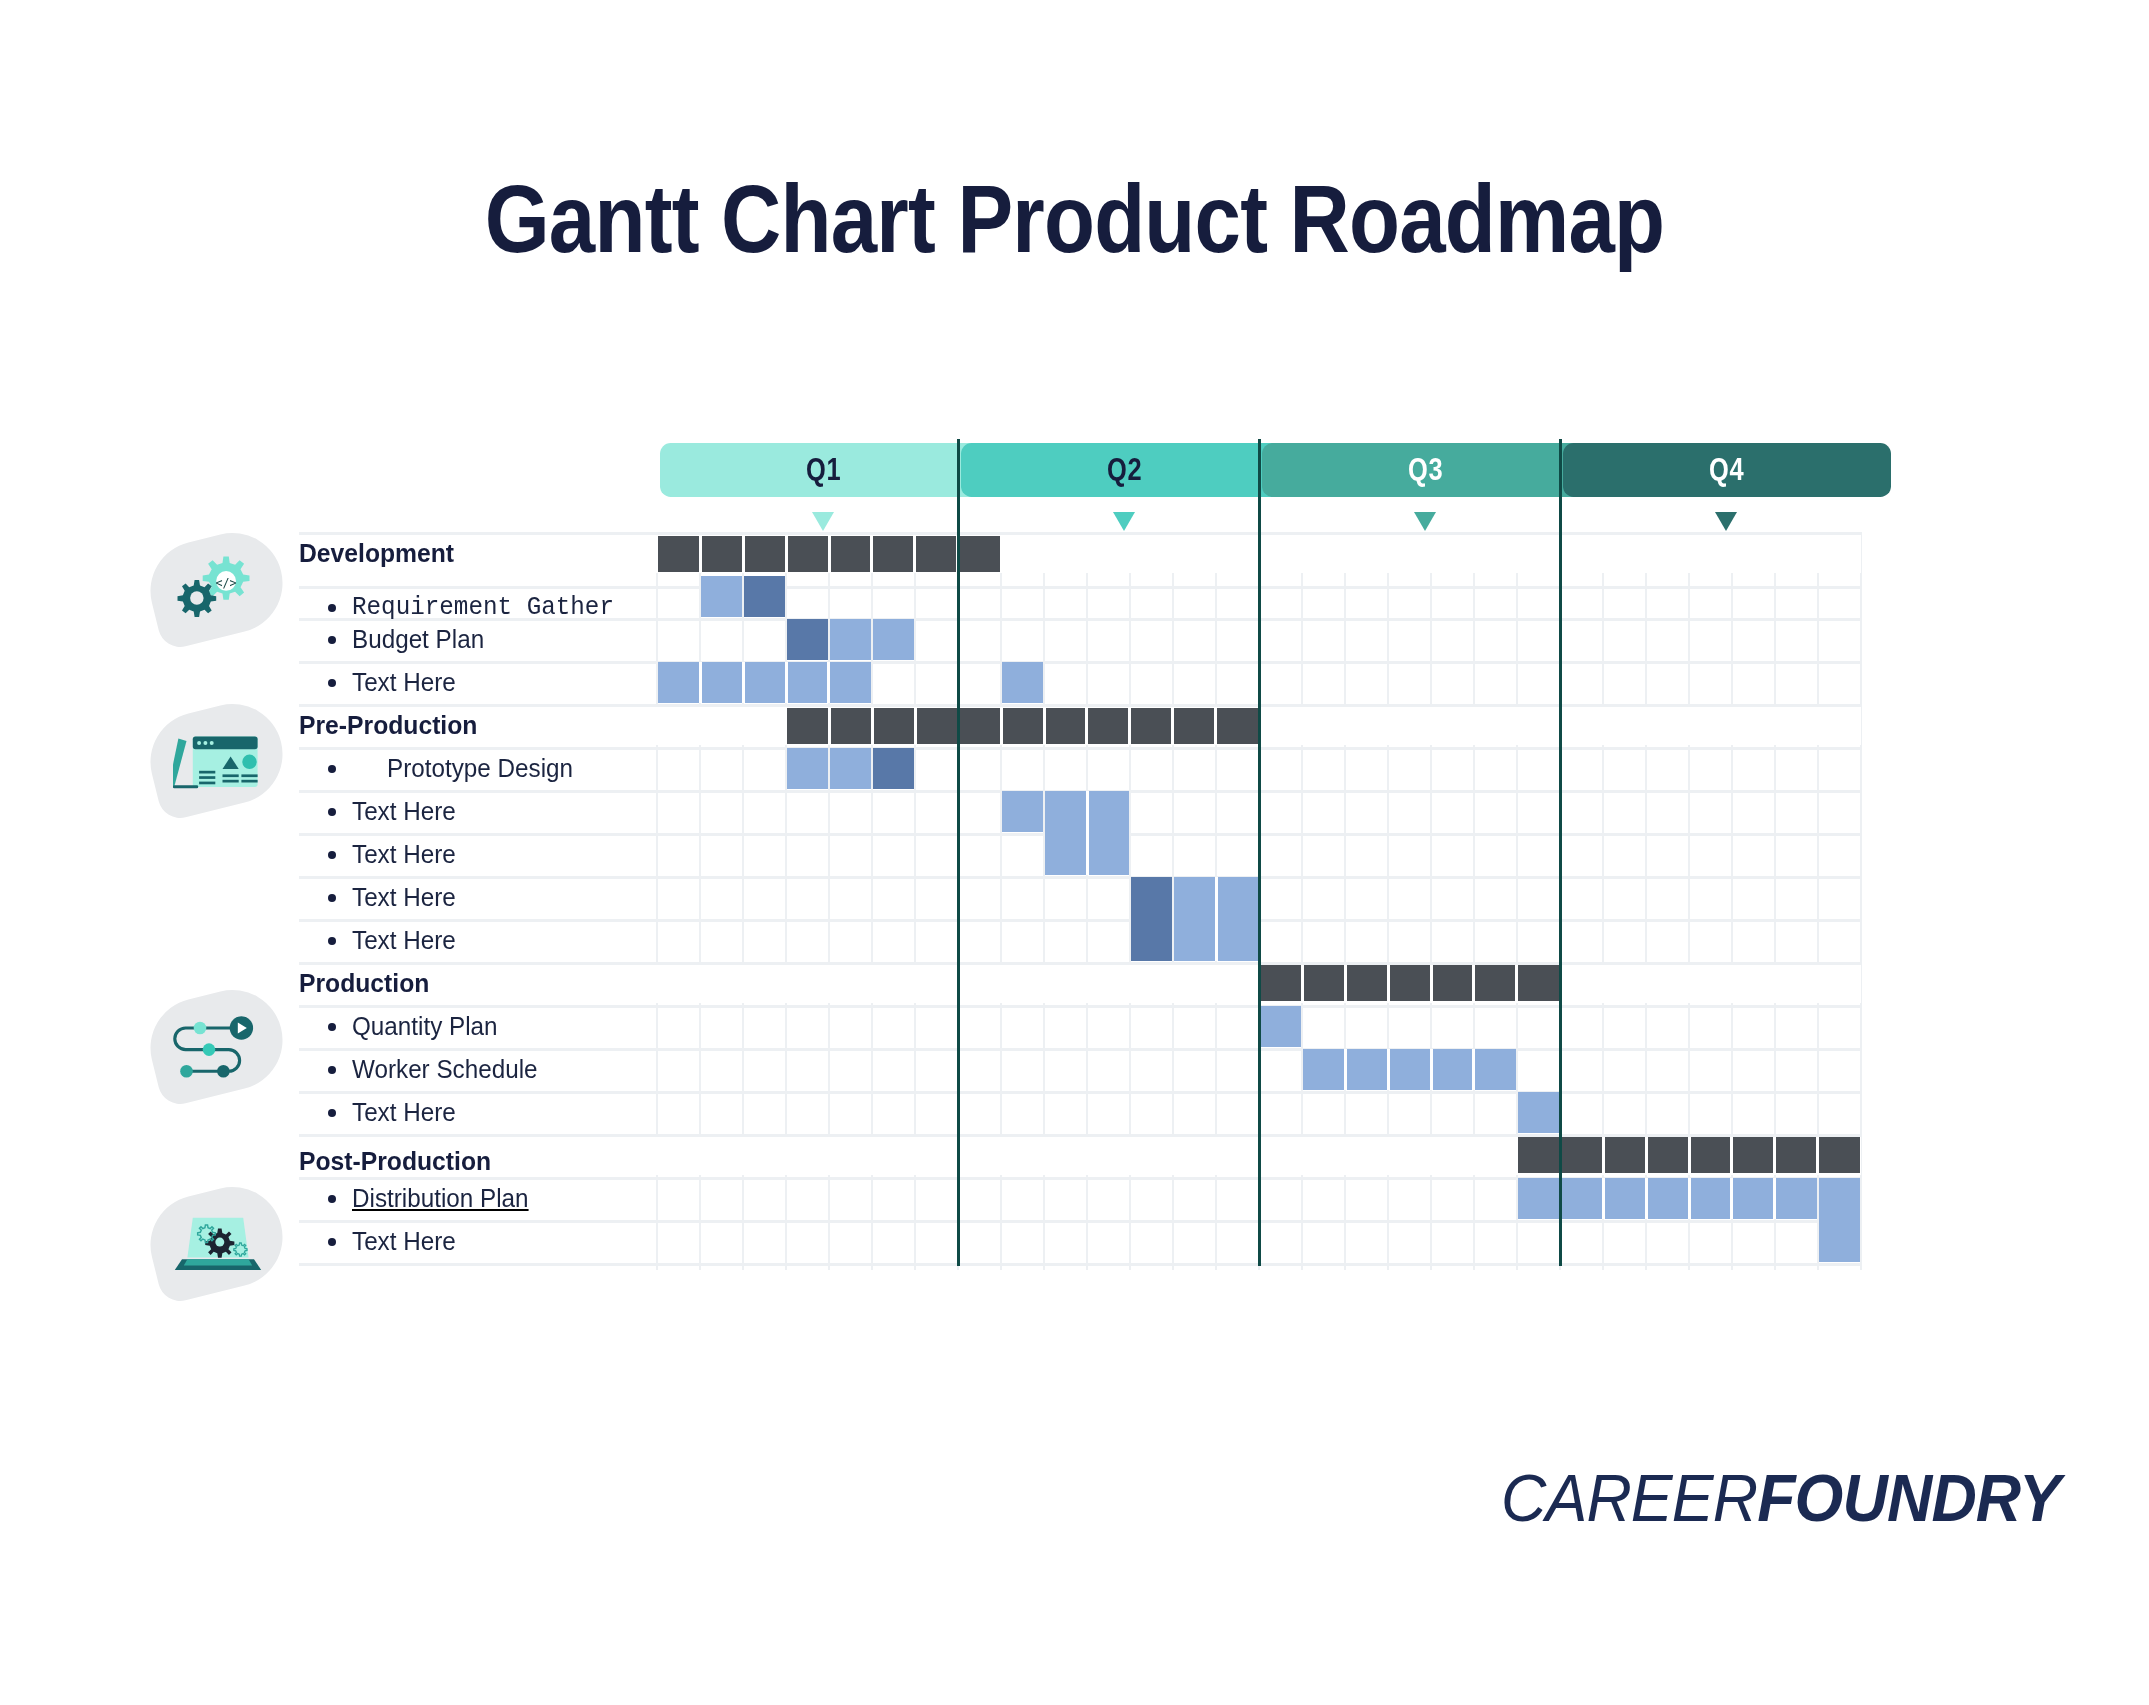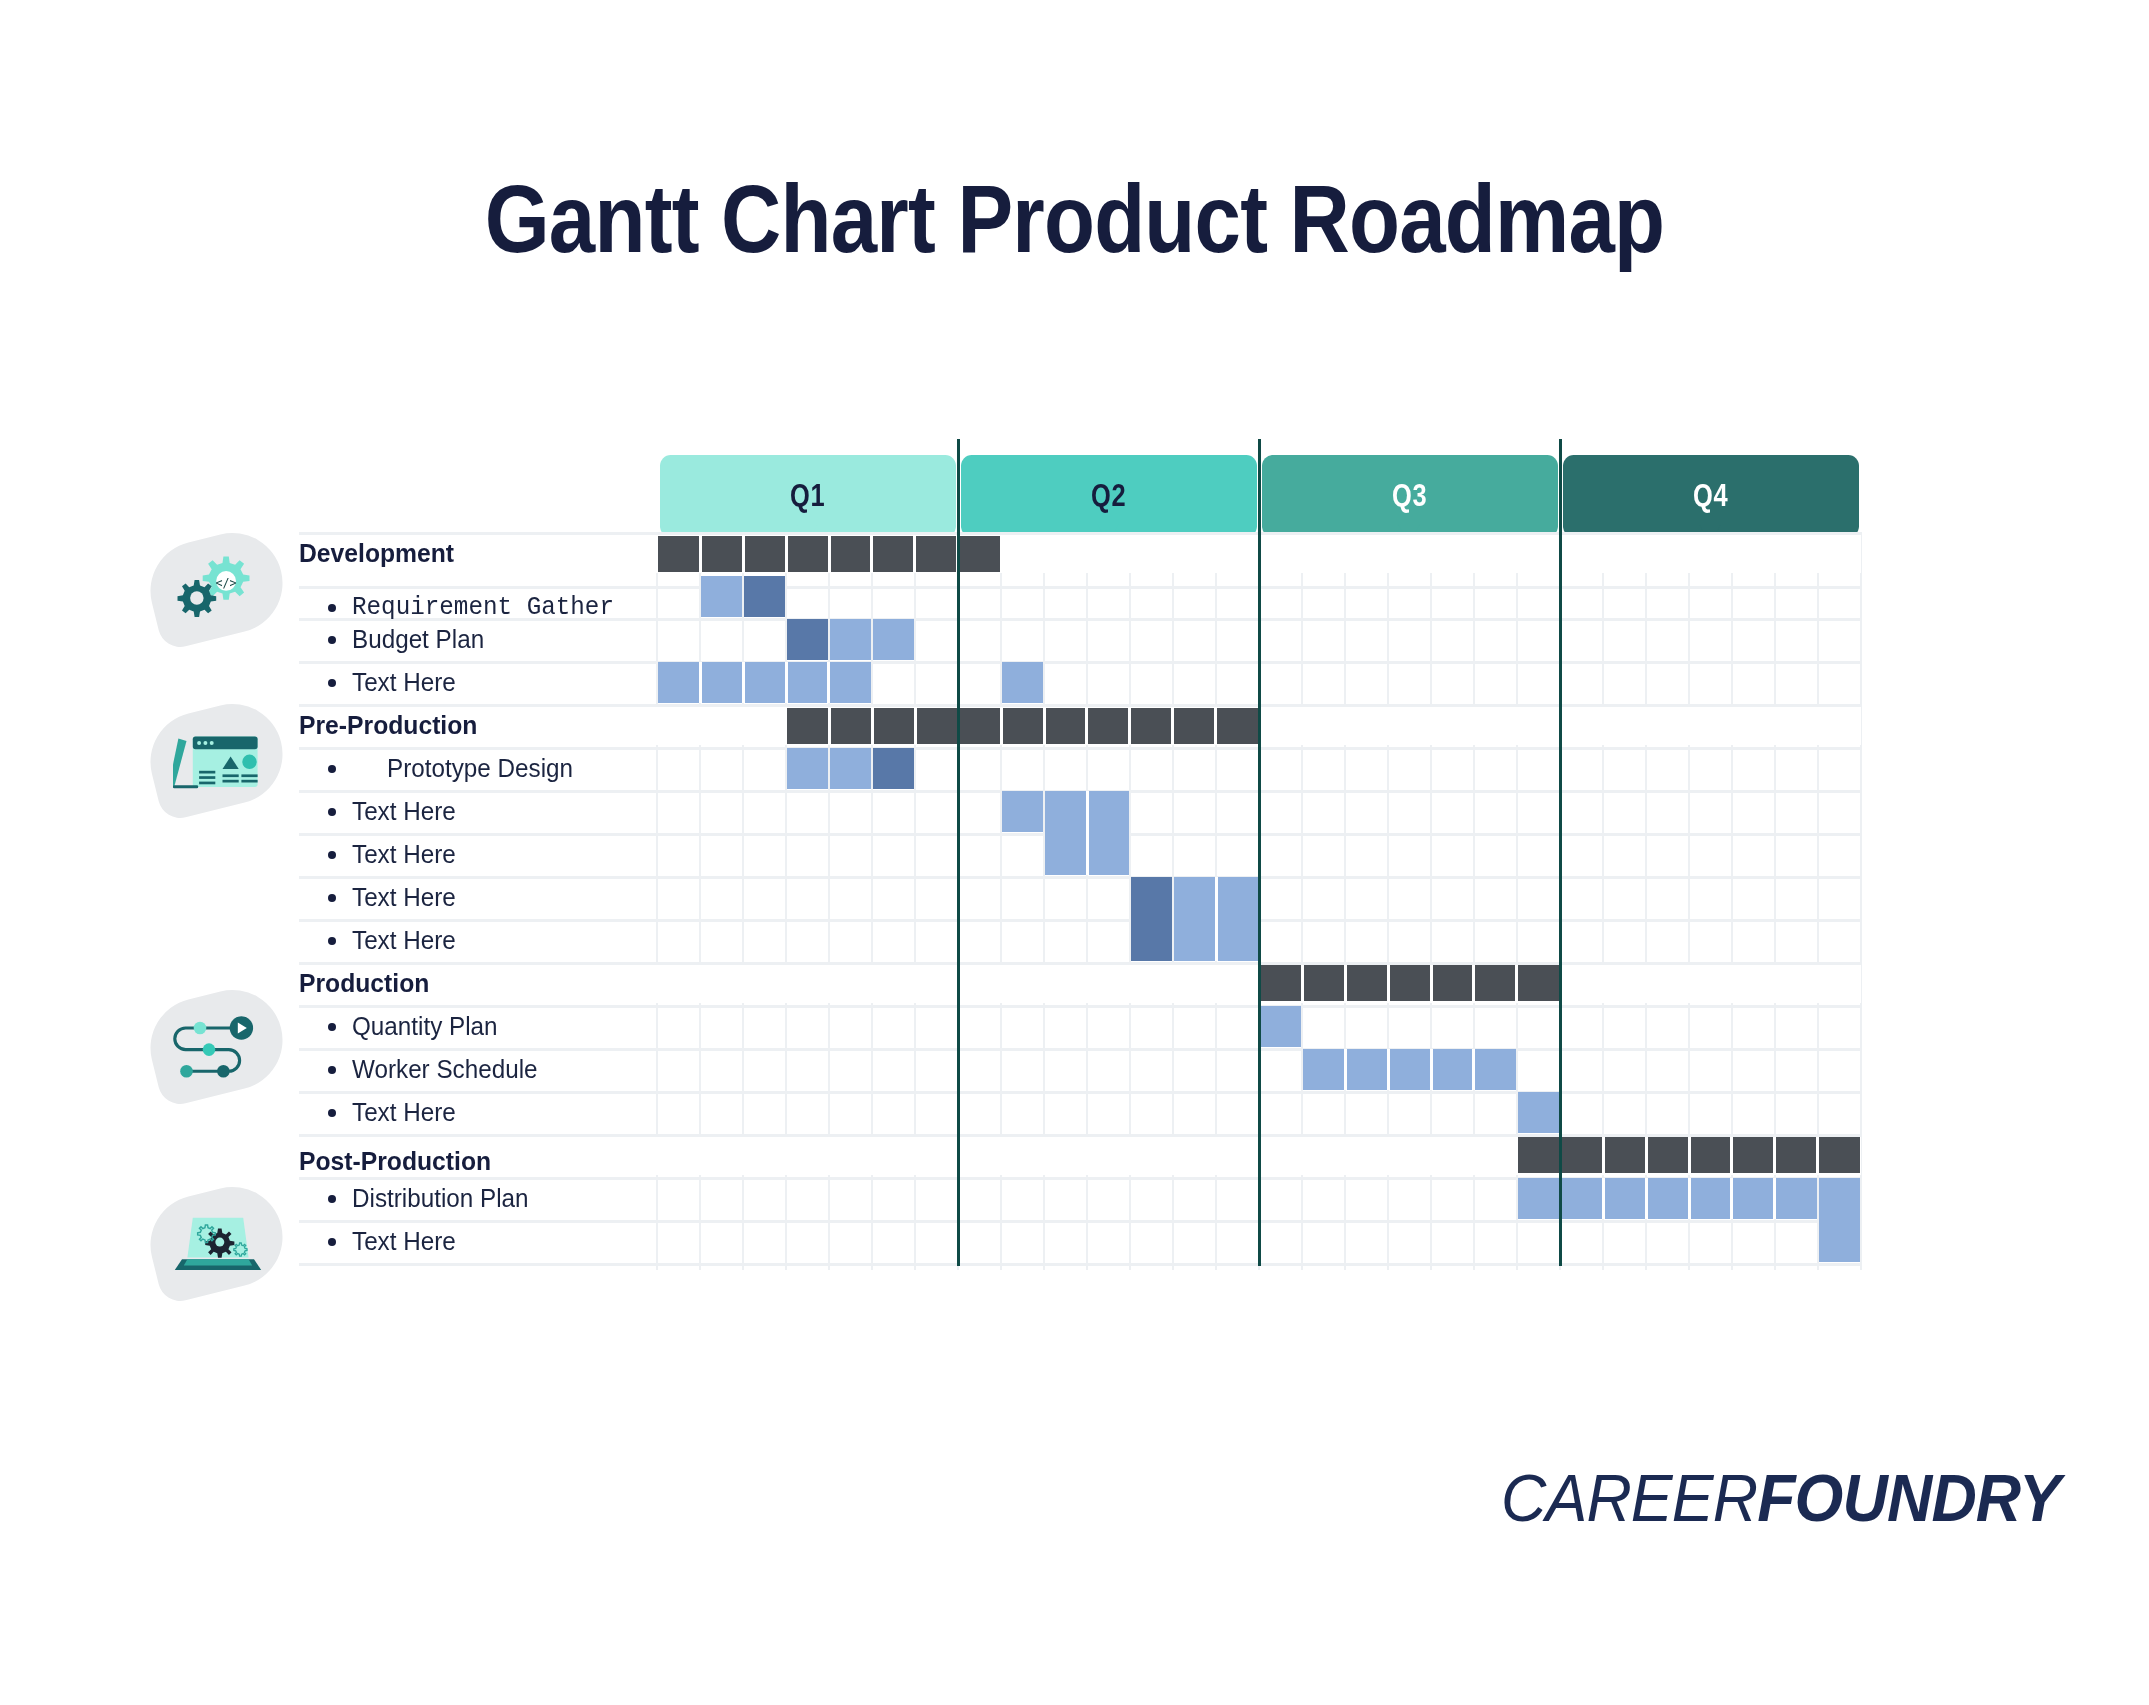--- a/index.html
+++ b/index.html
@@ -14,21 +14,21 @@
     font-family:"Liberation Sans", sans-serif;
     font-weight:bold;font-size:97px;letter-spacing:-0.9px;
     color:#161d3d;
     transform:scaleX(0.86);
   }
   
   #chart{
     position:absolute;left:299px;top:439px;width:1562px;height:905px;
   }
   
-  .qbar{position:absolute;top:16px;height:82px;}
+  .qbar{position:absolute;top:4px;height:54px;padding-left:32px;}
   .qbubble{
     position:absolute;inset:0;border-radius:10.7px;
     display:flex;align-items:center;justify-content:center;
     font-weight:bold;font-size:31px;letter-spacing:0.9px;
     transform-origin:center;
   }
   .qbubble span{transform:scaleX(0.82);display:inline-block;}
   .qtail{
     position:absolute;top:69px;left:50%;margin-left:-11.6px;
     width:0;height:0;border-left:11.6px solid transparent;
@@ -317,21 +317,21 @@
         <div class="seg-sep" style="left: 41px;"></div>
         <div class="seg-sep" style="left: 84px;"></div>
         <div class="seg-sep" style="left: 127px;"></div>
         <div class="seg-sep" style="left: 170px;"></div>
         <div class="seg-sep" style="left: 212px;"></div>
         <div class="seg-sep" style="left: 255px;"></div>
         <div class="seg-sep" style="left: 298px;"></div>
       </div>
       <div class="row task-row" style="top: 645px; height: 43px;">
         <div class="gridline-h" style="top: 0px; z-index: 3;"></div>
-        <div class="labelcell" style="padding-left: 29px;">
+        <div class="labelcell" style="padding-left: 29px; text-decoration: underline;">
           <span class="bullet"></span>
           <div class="task-title">Distribution Plan</div>
         </div>
       </div>
       <div class="bar lt" style="left: 1219px; width: 299px; top: 646px; height: 41px;">
         <div class="seg-sep" style="left: 41px;"></div>
         <div class="seg-sep" style="left: 84px;"></div>
         <div class="seg-sep" style="left: 127px;"></div>
         <div class="seg-sep" style="left: 170px;"></div>
         <div class="seg-sep" style="left: 212px;"></div>

